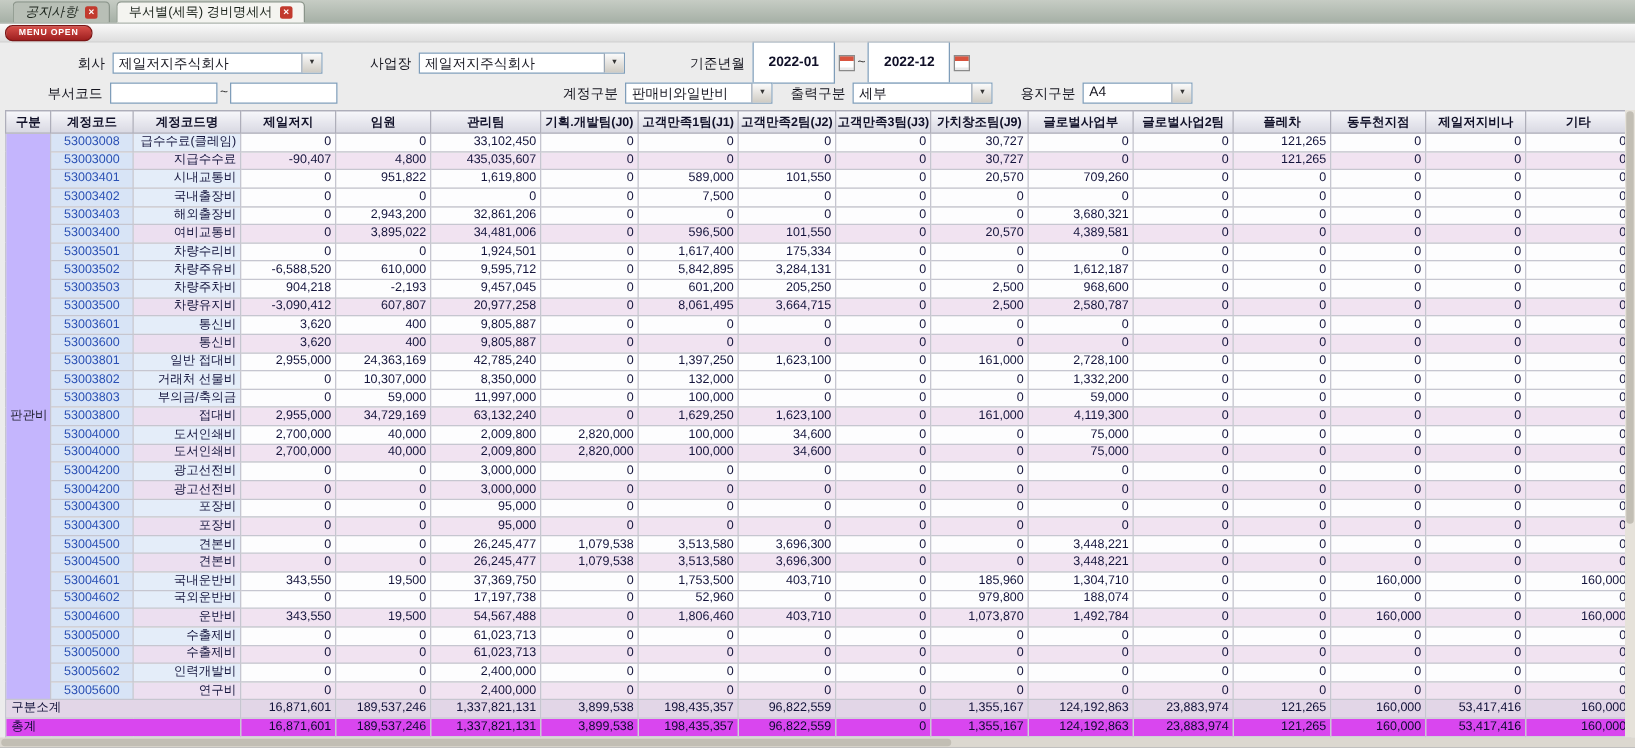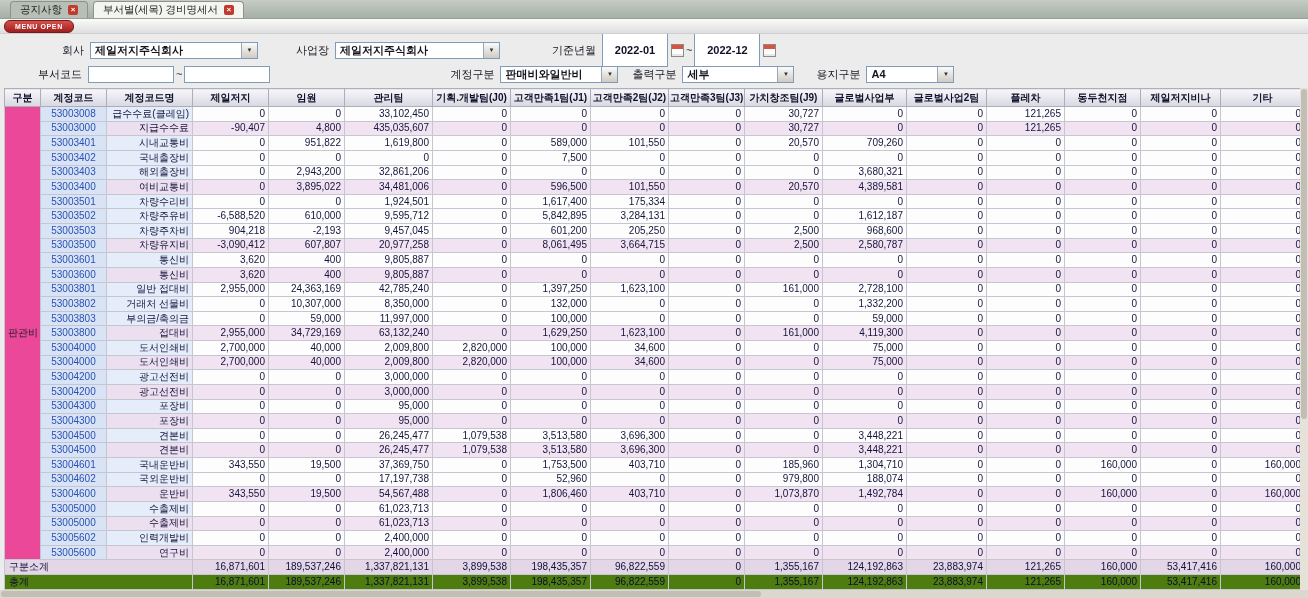--- a/index.html
+++ b/index.html
@@ -3,35 +3,35 @@
 <meta charset="utf-8">
 <style>
   html,body{margin:0;padding:0;background:#9a9a9a;}
   .app{position:relative;width:1308px;height:598px;background:#ececec;overflow:hidden;
        font-family:"Liberation Sans","DejaVu Sans",sans-serif;}
   
   .tabbar{height:19px;background:linear-gradient(#c6ccc4,#a6b0a6);display:flex;align-items:flex-end;
           padding-left:10px;gap:5px;border-bottom:1px solid #96a096;box-sizing:border-box;}
   .tab{height:17px;box-sizing:border-box;display:flex;align-items:center;gap:6px;padding:0 9px;
        font-size:10.5px;color:#1c241c;border:1px solid #8a948a;border-bottom:none;border-radius:4px 4px 0 0;cursor:default;}
-  .tab-notice{background:#b8bfb6;}
+  .tab-notice{background:#b8bfb6;font-style:italic;}
   .tab-active{background:#f4f4f0;}
   .tab-x{width:10px;height:10px;background:#c23a2e;color:#fff;font-size:8px;line-height:10px;
          text-align:center;border-radius:2px;font-weight:bold;}
   
   .menurow{height:14px;background:linear-gradient(#fafafa,#dedede);border-bottom:1px solid #cfcfcf;position:relative;}
   .menu-open{position:absolute;left:4px;top:1px;height:11px;line-height:11px;padding:0 10px;
              background:linear-gradient(#d8504a,#9e1f1f);color:#fff;font-size:7px;font-weight:bold;
              letter-spacing:.6px;border-radius:6px;border:1px solid #7d1616;}
   
   .filters{height:55px;background:#ececec;padding-top:4px;box-sizing:border-box;}
   .frow{display:flex;align-items:center;height:24px;font-size:11px;color:#15151f;white-space:nowrap;}
   .flabel{display:inline-block;}
   .dd{display:inline-flex;align-items:center;height:17px;box-sizing:border-box;background:#fff;
-      border:1px solid #7f9db9;font-weight:bold;}
+      border:1px solid #7f9db9;}
   .dd-text{flex:1;padding:0 4px;overflow:hidden;font-size:11px;}
   .dd-btn{width:15px;align-self:stretch;background:linear-gradient(#fbfbfb,#cfcbc3);border-left:1px solid #9aa6b4;
           font-size:6px;display:flex;align-items:center;justify-content:center;color:#333;}
   .tbox{height:17px;box-sizing:border-box;background:#fff;border:1px solid #7f9db9;font-size:11px;
         padding:0 3px;font-family:inherit;}
   .datebox{height:34px;box-sizing:border-box;background:#fff;border:1px solid #7f9db9;display:inline-flex;
            align-items:center;justify-content:center;font-size:11px;font-weight:bold;color:#101028;}
   .cal{display:inline-block;width:13px;height:13px;box-sizing:border-box;border:1px solid #8a8a8a;
        background:linear-gradient(#d9543f 0 4px,#ffffff 4px);box-shadow:inset 0 -2px 0 #e8e8e8;}
   .tilde{padding:0 2px;color:#333;}
@@ -40,24 +40,24 @@
         table-layout:fixed;font-size:10px;color:#14143c;}
   .grid th{background:linear-gradient(#f6f6fa,#d8d8e2);border:1px solid #aeaeba;font-weight:bold;
            font-size:10px;height:17px;padding:0 1px;overflow:hidden;white-space:nowrap;color:#101028;}
   .grid td{border:1px solid #c6c6d0;padding:0 3px;overflow:hidden;white-space:nowrap;line-height:12px;}
   .grid .num{text-align:right;}
   .grid .code{background:#d8e4f6;color:#2a50b4;text-align:center;padding:0 2px;}
   .grid .name{background:#e4edf9;text-align:right;}
   .det .num{background:#fdfdfe;}
   .sub .num{background:#f1e3f1;}
   .sub .name{background:#ecdff0;}
-  .gcell{background:#ec4899;text-align:right;color:#1c1c2c;}
+  .gcell{background:#c4b5fd;text-align:right;color:#1c1c2c;}
   .strow td{background:#e2d6e7;color:#101038;}
   .strow .tlabel{text-align:left;padding-left:4px;}
-  .ttrow td{background:#4d7c0f;color:#0c0c30;margin-left:27px;}
+  .ttrow td{background:#d946ef;color:#0c0c30;margin-left:27px;}
   .ttrow .tlabel{text-align:left;padding-left:4px;}
   
   .vscroll{position:absolute;right:0;top:88px;width:8px;height:502px;background:#e6e2da;}
   .vthumb{margin:1px;width:6px;height:330px;background:#c2beb4;border-radius:3px;}
   .hscroll{position:absolute;left:0;bottom:0;width:1308px;height:8px;background:#dcd8d0;}
   .hthumb{margin:1px;height:6px;width:760px;background:#c2beb4;border-radius:3px;}
 </style>
 </head>
 <body>
 

